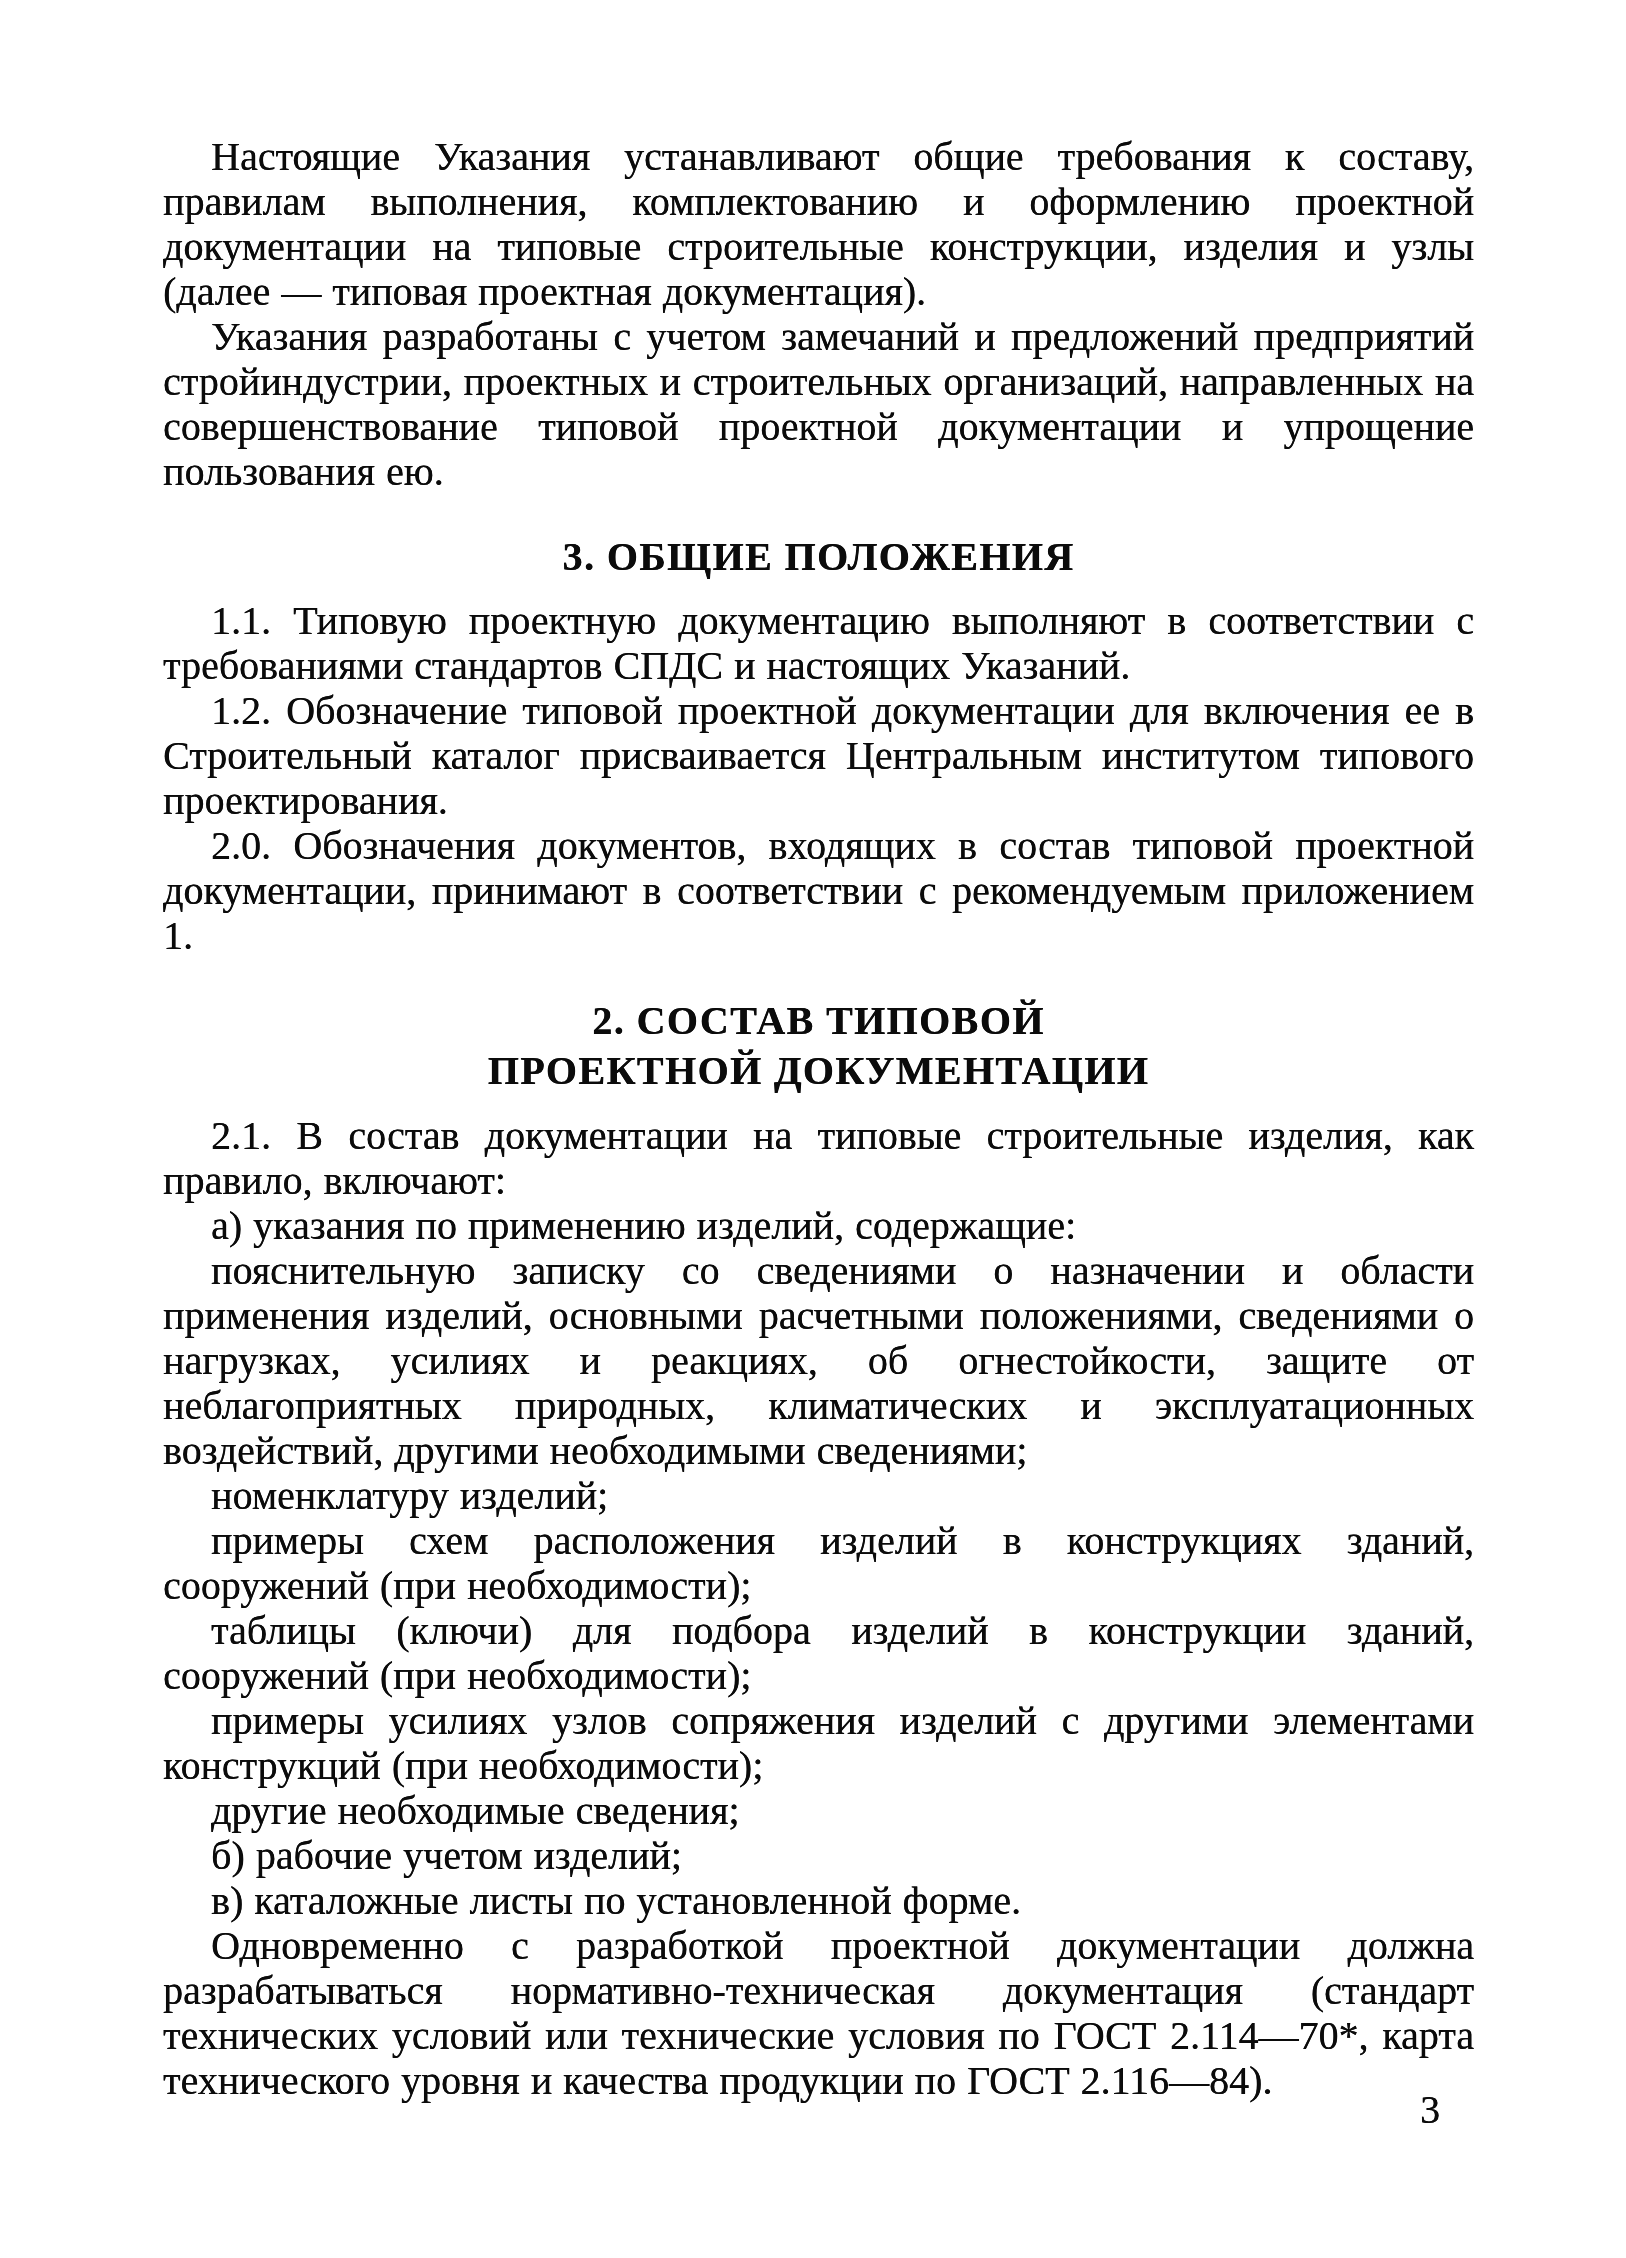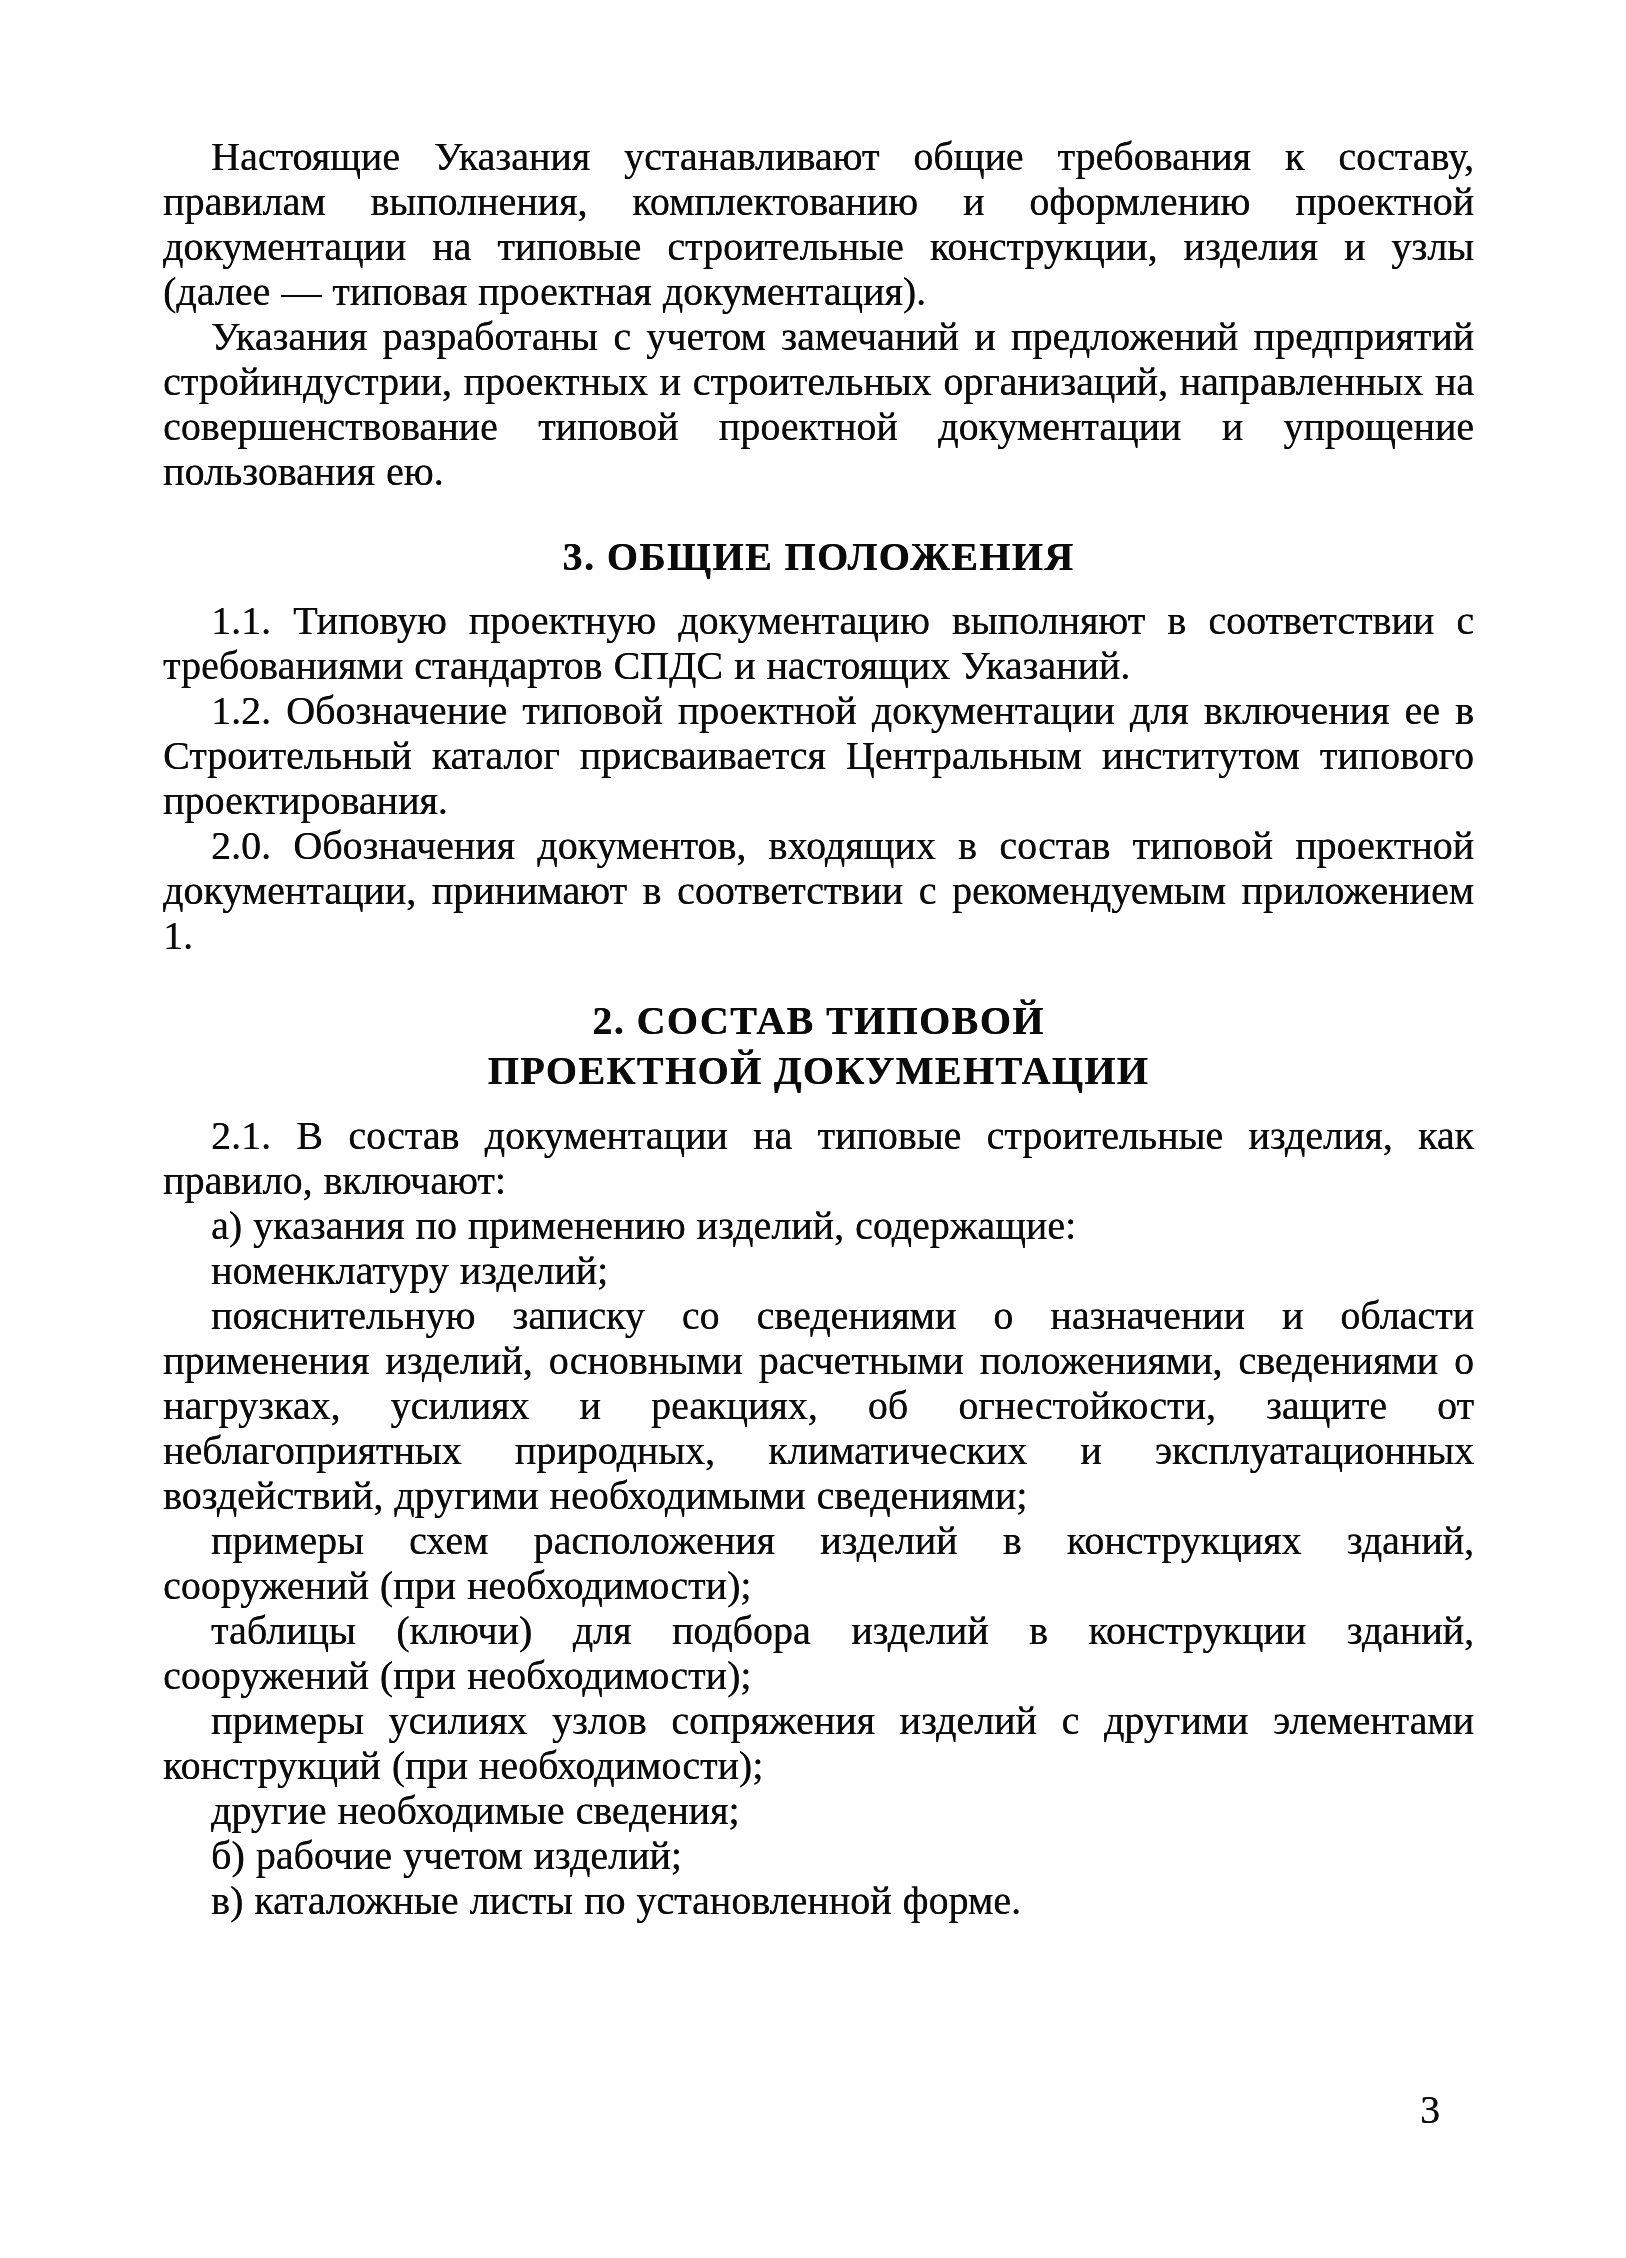--- a/index.html
+++ b/index.html
@@ -67,26 +67,27 @@
     <p class="para">1.2. Обозначение типовой проектной документации для включения ее в Строительный каталог присваивается Центральным институтом типового проектирования.</p>
     <p class="para">2.0. Обозначения документов, входящих в состав типовой проектной документации, принимают в соответствии с рекомендуемым приложением 1.</p>
 
     <div class="heading">
       <span>2. СОСТАВ ТИПОВОЙ</span><br>
       <span>ПРОЕКТНОЙ ДОКУМЕНТАЦИИ</span>
     </div>
 
     <p class="para">2.1. В состав документации на типовые строительные изделия, как правило, включают:</p>
     <p class="para">а) указания по применению изделий, содержащие:</p>
+    <p class="para">пояснительную записку со сведениями о назначении и области применения изделий, основными расчетными положениями, сведениями о нагрузках, усилиях и реакциях, об огнестойкости, защите от неблагоприятных природных, климатических и эксплуатационных воздействий, другими необходимыми сведениями;</p>
     <p class="para">номенклатуру изделий;</p>
-    <p class="para">пояснительную записку со сведениями о назначении и области применения изделий, основными расчетными положениями, сведениями о нагрузках, усилиях и реакциях, об огнестойкости, защите от неблагоприятных природных, климатических и эксплуатационных воздействий, другими необходимыми сведениями;</p>
     <p class="para">примеры схем расположения изделий в конструкциях зданий, сооружений (при необходимости);</p>
     <p class="para">таблицы (ключи) для подбора изделий в конструкции зданий, сооружений (при необходимости);</p>
     <p class="para">примеры усилиях узлов сопряжения изделий с другими элементами конструкций (при необходимости);</p>
     <p class="para">другие необходимые сведения;</p>
     <p class="para">б) рабочие учетом изделий;</p>
     <p class="para">в) каталожные листы по установленной форме.</p>
+    <p class="para">Одновременно с разработкой проектной документации должна разрабатываться нормативно-техническая документация (стандарт технических условий или технические условия по ГОСТ 2.114—70*, карта технического уровня и качества продукции по ГОСТ 2.116—84).</p>
 
   </div>
 
   <div class="page-number">3</div>
 </div>
 
 
 </body></html>

